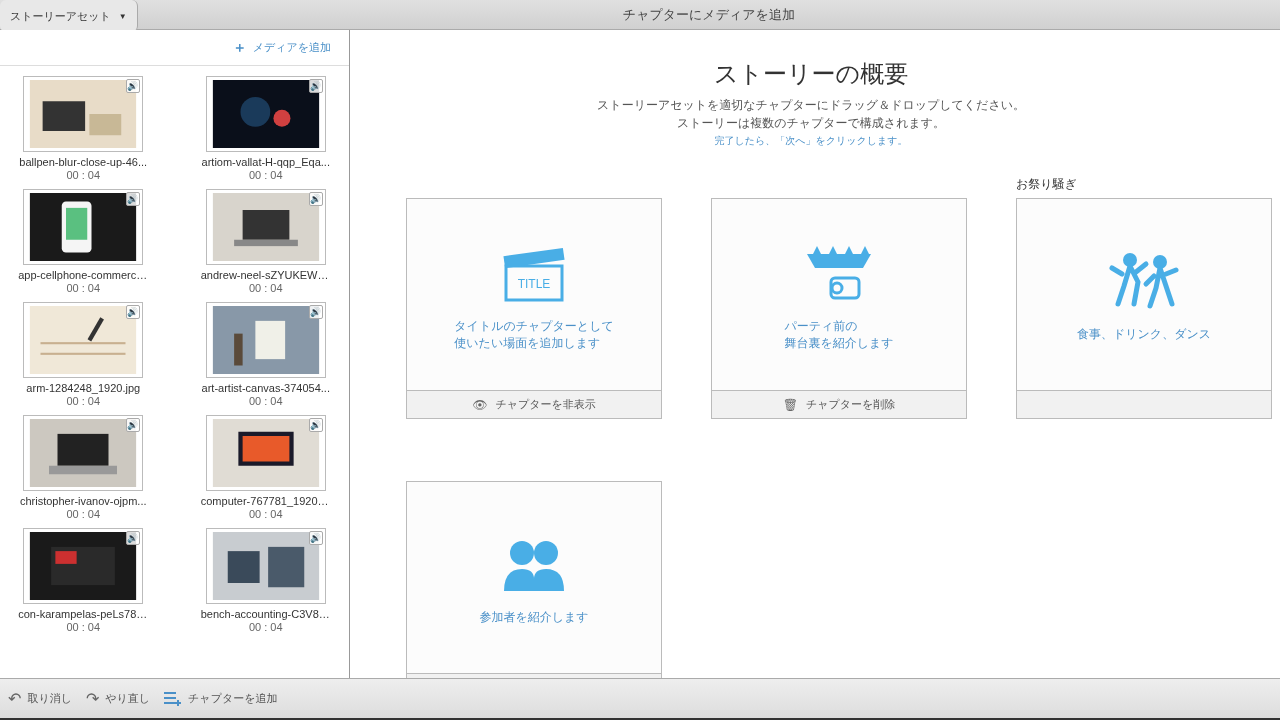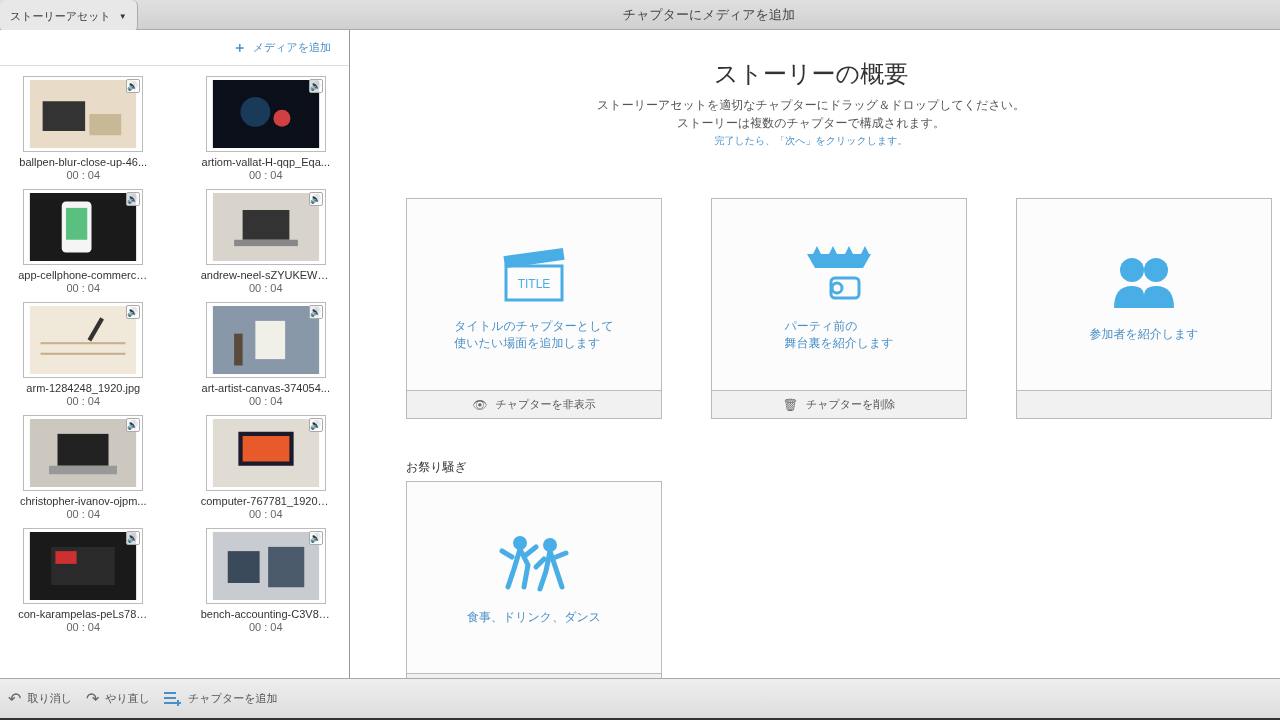--- a/index.html
+++ b/index.html
@@ -223,45 +223,45 @@
               </svg>
             </div>
             <div class="chtext">パーティ前の<br>舞台裏を紹介します</div>
           </div>
           <div class="chfoot">
             <span class="ico">🗑</span>
             <span>チャプターを削除</span>
           </div>
         </div>
         <div class="chcol">
-          <div class="chlabel"></div>
-          <div class="chcard">
-            <div class="chicon">
-              <svg width="80" height="70" viewBox="0 0 80 70">
-                <circle cx="28" cy="24" r="12" fill="#49aee6"></circle>
-                <circle cx="52" cy="24" r="12" fill="#49aee6"></circle>
-                <path d="M10 62 Q10 40 28 40 Q40 40 40 50 Q40 40 52 40 Q70 40 70 62 Z" fill="#49aee6"></path>
-              </svg>
-            </div>
-            <div class="chtext">参加者を紹介します</div>
-          </div>
-          <div class="chfoot"></div>
-        </div>
-        <div class="chcol">
           <div class="chlabel">お祭り騒ぎ</div>
           <div class="chcard">
             <div class="chicon">
               <svg width="80" height="70" viewBox="0 0 80 70">
                 <circle cx="26" cy="14" r="7" fill="#49aee6"></circle>
                 <path d="M26 20 L20 40 L14 58 M26 20 L34 36 L30 58 M18 28 L8 22 M32 26 L42 18" stroke="#49aee6" stroke-width="5" fill="none" stroke-linecap="round"></path>
                 <circle cx="56" cy="16" r="7" fill="#49aee6"></circle>
                 <path d="M56 22 L52 42 L46 60 M56 22 L62 40 L68 58 M50 30 L42 38 M62 28 L72 24" stroke="#49aee6" stroke-width="5" fill="none" stroke-linecap="round"></path>
               </svg>
             </div>
             <div class="chtext">食事、ドリンク、ダンス</div>
+          </div>
+          <div class="chfoot"></div>
+        </div>
+        <div class="chcol">
+          <div class="chlabel"></div>
+          <div class="chcard">
+            <div class="chicon">
+              <svg width="80" height="70" viewBox="0 0 80 70">
+                <circle cx="28" cy="24" r="12" fill="#49aee6"></circle>
+                <circle cx="52" cy="24" r="12" fill="#49aee6"></circle>
+                <path d="M10 62 Q10 40 28 40 Q40 40 40 50 Q40 40 52 40 Q70 40 70 62 Z" fill="#49aee6"></path>
+              </svg>
+            </div>
+            <div class="chtext">参加者を紹介します</div>
           </div>
           <div class="chfoot"></div>
         </div>
       </div>
   </div>
 </div>
 
 <div class="bottombar">
   <div class="bbitem">
     <span class="bbico">↶</span>

